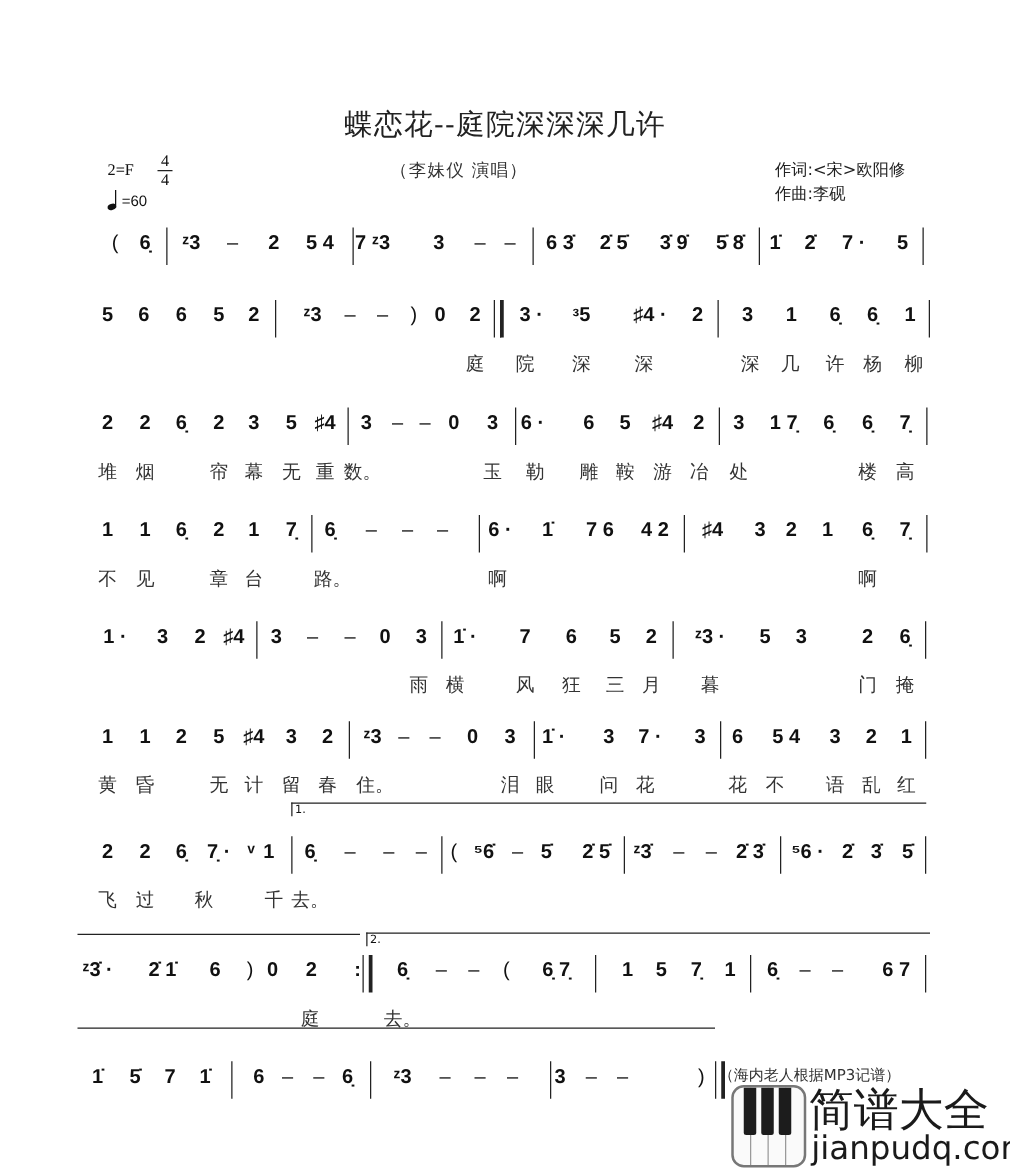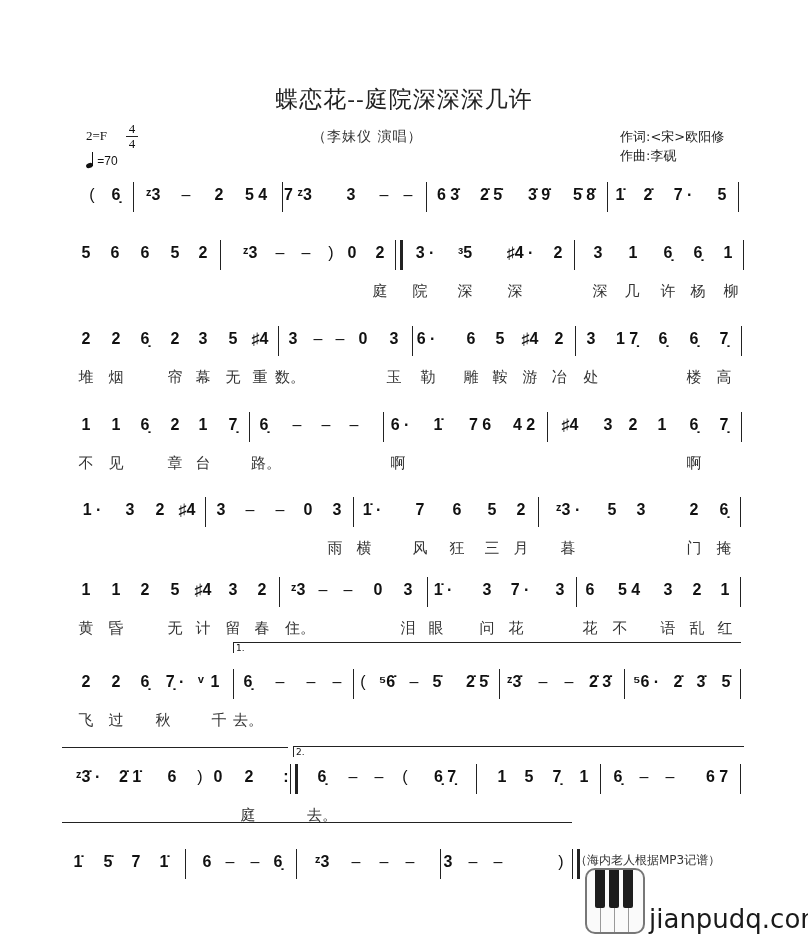--- a/index.html
+++ b/index.html
@@ -40,21 +40,21 @@
 <div class="title">蝶恋花--庭院深深深几许</div>
 
 <div class="meta-left">
   <span class="key">2=F</span>
   <div class="timesig">
     <div>4</div>
     <div class="bar">4</div>
   </div>
   <div class="tempo">
     <span class="note-glyph"><span class="stem"></span><span class="head"></span></span>
-    <span>=70</span>
+    <span>=60</span>
   </div>
 </div>
 
 <div class="performer">（李妹仪 演唱）</div>
 
 <div class="credits">
   <div>作词:&lt;宋&gt;欧阳修</div>
   <div>作曲:李砚</div>
 </div>
 
@@ -319,21 +319,21 @@
         <span class="lyric" style="left: 86px;">飞</span>
         <span class="lyric" style="left: 116px;">过</span>
         <span class="lyric" style="left: 163px;">秋</span>
         <span class="lyric" style="left: 219px;">千</span>
         <span class="lyric" style="left: 248px;">去。</span>
       </div>
     </div>
     <div class="volta" style="left: 233px; top: 642px; width: 505px;">1.</div>
     <div class="system" style="top: 760px;">
       <div class="notes-line">
-        <span class="tok" style="left: 88px;">ᶻ3̇ ·</span>
+        <span class="tok" style="left: 78px;">ᶻ3̇ ·</span>
         <span class="tok" style="left: 130px;">2̇ 1̇</span>
         <span class="tok" style="left: 172px;">6</span>
         <span class="tok light" style="left: 200px;">)</span>
         <span class="tok" style="left: 218px;">0</span>
         <span class="tok" style="left: 249px;">2</span>
         <span class="tok" style="left: 286px;">:</span>
         <span class="tok" style="left: 322px;">6̣</span>
         <span class="tok light" style="left: 353px;">–</span>
         <span class="tok light" style="left: 379px;">–</span>
         <span class="tok light" style="left: 405px;">(</span>
@@ -387,14 +387,15 @@
 
 <div class="logo">
   <div class="piano">
     <div class="wkey" style="left:13px"></div>
     <div class="wkey" style="left:27px"></div>
     <div class="wkey" style="left:41px"></div>
     <div class="bkey" style="left:8px"></div>
     <div class="bkey" style="left:22px"></div>
     <div class="bkey" style="left:36px"></div>
   </div>
+  <div class="logo-cn">简谱大全</div>
   <div class="logo-en">jianpudq.com</div>
 </div>
 
 </body></html>

